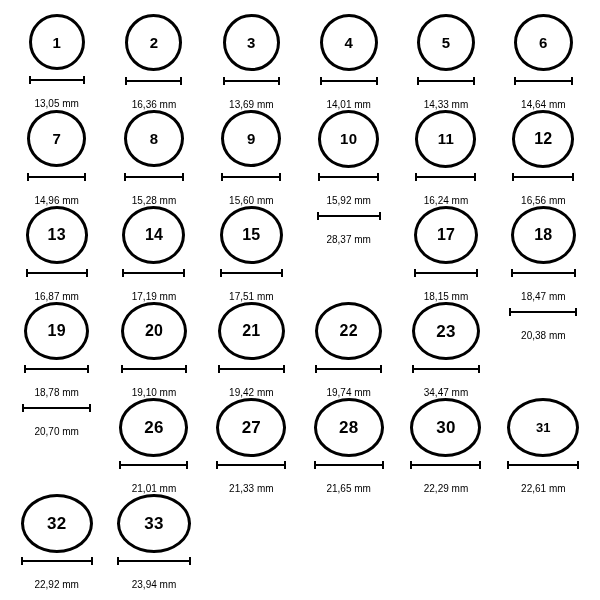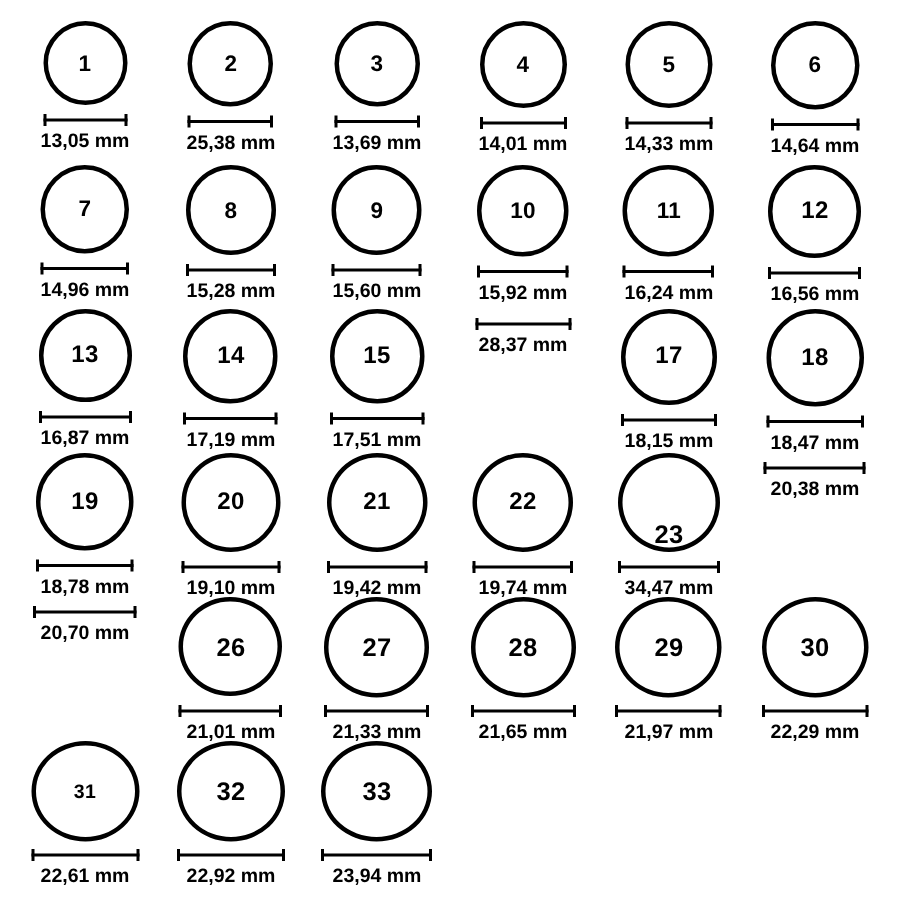--- a/index.html
+++ b/index.html
@@ -66,23 +66,23 @@
     content: "";
     position: absolute;
     top: -3px;
     width: 2px;
     height: 8px;
     background: #000000;
   }
   .measure .bar::before { left: 0; }
   .measure .bar::after { right: 0; }
   .mm {
-    margin-top: 3px;
-    font-size: 13px;
-    font-weight: bold;
+    margin-top: 15px;
+    font-size: 10px;
+    font-weight: normal;
     color: #000000;
     line-height: 1;
     white-space: nowrap;
   }
 </style>
 </head>
 <body>
 
 <div id="chart">
   <div class="grid">
@@ -95,21 +95,21 @@
         </div>
         <div class="mm">13,05 mm</div>
       </div>
       <div class="cell">
         <div class="ring" style="width: 57px; height: 57px;">
           <span class="ring-label" style="font-size: 15px;">2</span>
         </div>
         <div class="measure">
           <div class="bar" style="width: 57px;"></div>
         </div>
-        <div class="mm">25,38 mm</div>
+        <div class="mm">16,36 mm</div>
       </div>
       <div class="cell">
         <div class="ring" style="width: 57px; height: 57px;">
           <span class="ring-label" style="font-size: 15px;">3</span>
         </div>
         <div class="measure">
           <div class="bar" style="width: 57px;"></div>
         </div>
         <div class="mm">13,69 mm</div>
       </div>
@@ -275,21 +275,21 @@
       <div class="cell">
         <div class="ring" style="width: 67px; height: 67px;">
           <span class="ring-label" style="font-size: 16px;">22</span>
         </div>
         <div class="measure">
           <div class="bar" style="width: 67px;"></div>
         </div>
         <div class="mm">19,74 mm</div>
       </div>
       <div class="cell">
-        <div class="ring" style="width: 68px; height: 68px; align-items: flex-end;">
+        <div class="ring" style="width: 68px; height: 68px;">
           <span class="ring-label" style="font-size: 17px;">23</span>
         </div>
         <div class="measure">
           <div class="bar" style="width: 68px;"></div>
         </div>
         <div class="mm">34,47 mm</div>
       </div>
       <div class="cell">
         <div class="measure">
           <div class="bar" style="width: 68px;"></div>
@@ -321,29 +321,20 @@
         <div class="mm">21,33 mm</div>
       </div>
       <div class="cell">
         <div class="ring" style="width: 70px; height: 70px;">
           <span class="ring-label" style="font-size: 17px;">28</span>
         </div>
         <div class="measure">
           <div class="bar" style="width: 70px;"></div>
         </div>
         <div class="mm">21,65 mm</div>
-      </div>
-      <div class="cell">
-        <div class="ring" style="width: 71px; height: 71px;">
-          <span class="ring-label" style="font-size: 17px;">29</span>
-        </div>
-        <div class="measure">
-          <div class="bar" style="width: 71px;"></div>
-        </div>
-        <div class="mm">21,97 mm</div>
       </div>
       <div class="cell">
         <div class="ring" style="width: 71px; height: 71px;">
           <span class="ring-label" style="font-size: 17px;">30</span>
         </div>
         <div class="measure">
           <div class="bar" style="width: 71px;"></div>
         </div>
         <div class="mm">22,29 mm</div>
       </div>

